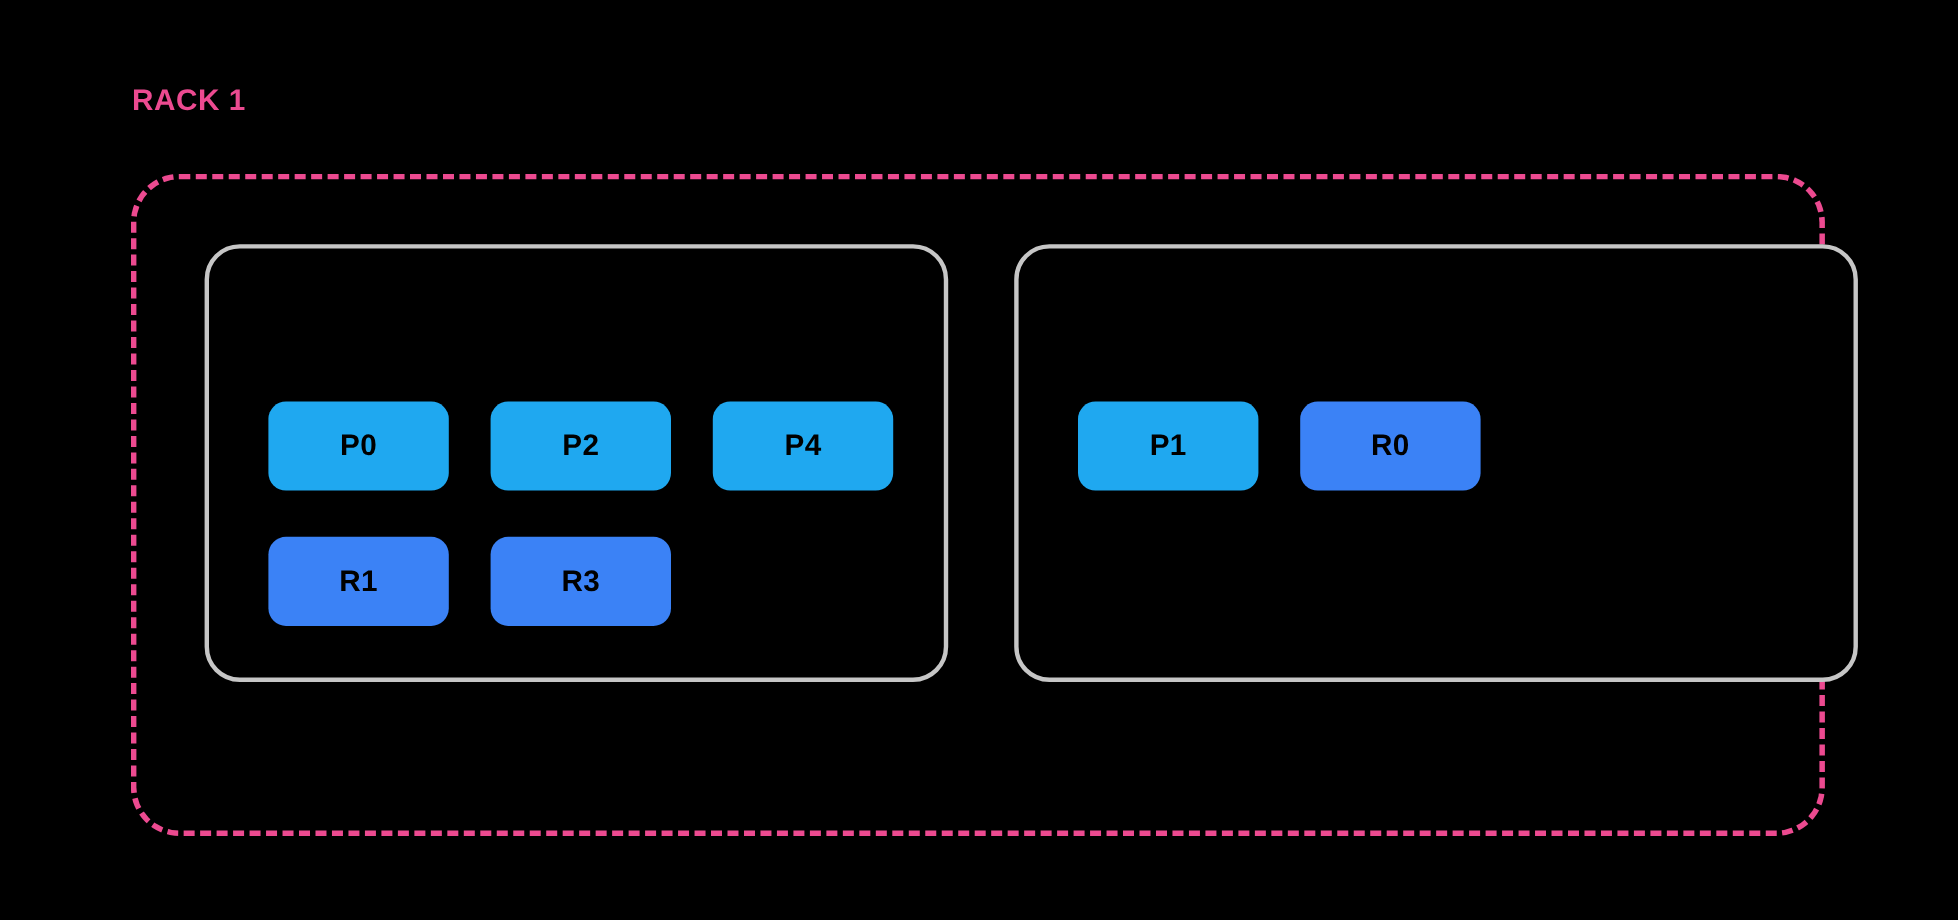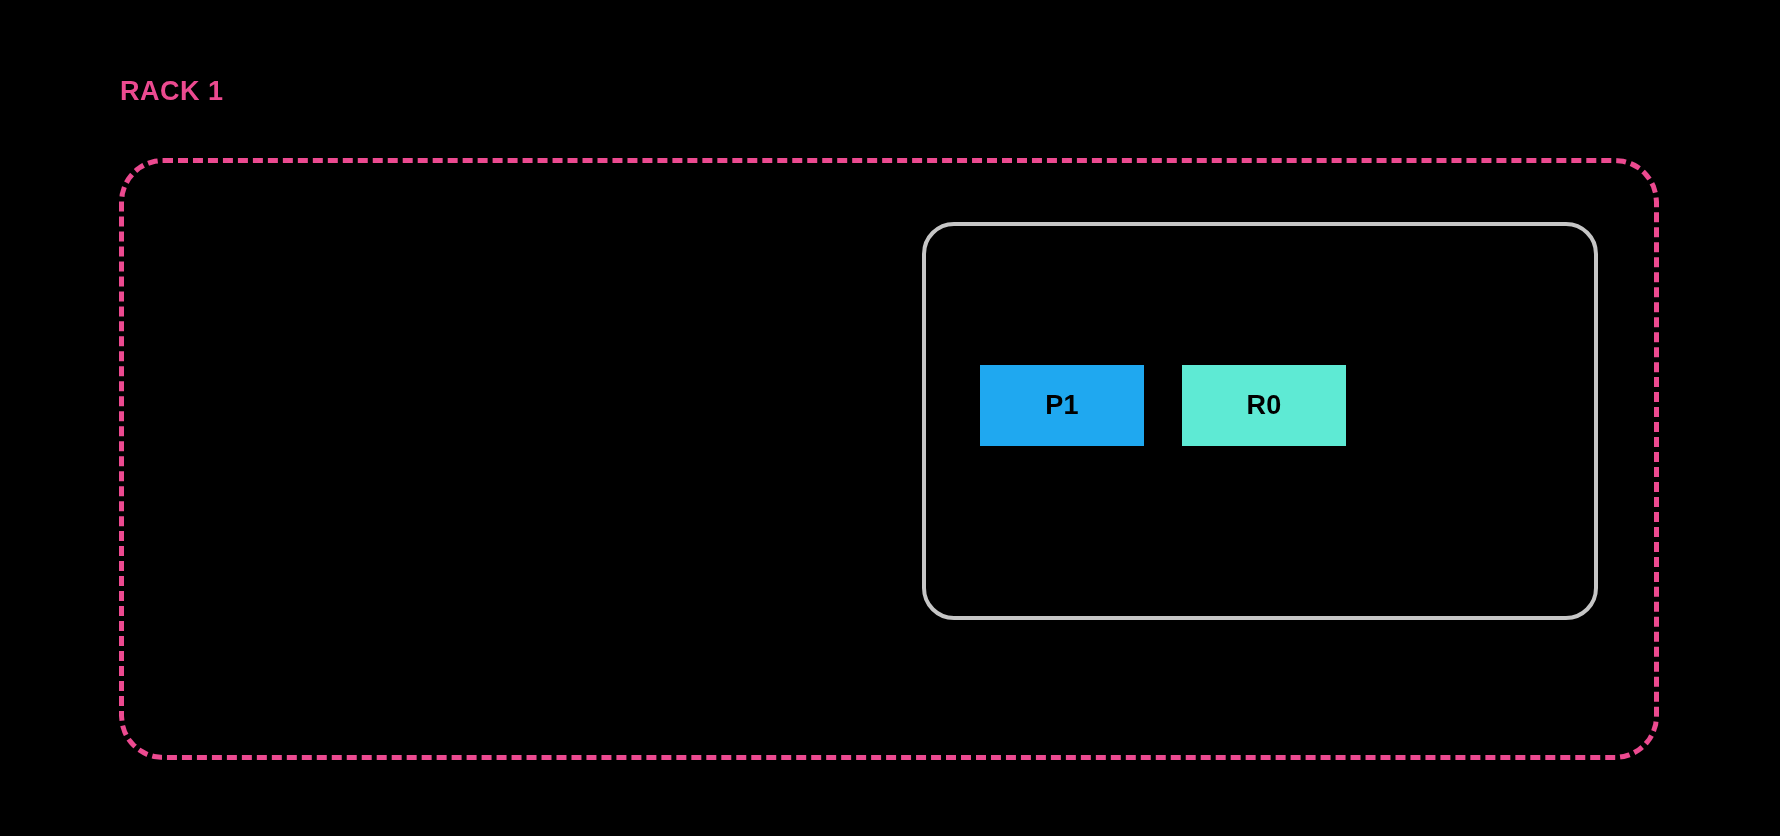--- a/index.html
+++ b/index.html
@@ -1,15 +1,15 @@
 <!DOCTYPE html>
 <html><head>
 <meta charset="utf-8">
 <style>
-  * { box-sizing: border-box; margin: 0; padding: 0; }
+  * { box-sizing: border-box; margin: 0; padding: 0; border-radius: 16px; }
 
   html, body {
     width: 1780px;
     height: 836px;
     background: #000000;
     overflow: hidden;
   }
 
   body {
     font-family: "Liberation Sans", "DejaVu Sans", sans-serif;
@@ -54,21 +54,21 @@
   .server-box {
     position: absolute;
     top: 222px;
     height: 398px;
     border: 4px solid #C6C6C6;
     border-radius: 32px;
     background: #000000;
   }
 
   #server-box-1 { left: 186px;  width: 676px; }
-  #server-box-2 { left: 922px;  width: 676px; }
+  #server-box-2 { left: 922px;  width: 767px; }
 
   
   .unit-grid {
     position: absolute;
     left: 54px;
     top: 139px;
     width: 568px;
   }
 
   .unit-row {
@@ -89,39 +89,53 @@
     justify-content: center;
     font-size: 27px;
     font-weight: bold;
     color: #000000;
     letter-spacing: 0.3px;
     line-height: 1;
     flex: 0 0 auto;
   }
 
   .unit-chip.primary  { background: #1FA8F0; }
-  .unit-chip.replica  { background: #5eead4; }
+  .unit-chip.replica  { background: #3b82f6; }
 
   
   .unit-spacer {
     width: 164px;
     height: 81px;
     flex: 0 0 auto;
     visibility: hidden;
   }
 </style>
 </head>
 <body>
 
 <div id="diagram-root">
 
   <div class="rack-label">RACK 1</div>
 
   <div class="rack-boundary"></div>
 
+  <div class="server-box" id="server-box-1">
+    <div class="unit-grid" id="unit-grid-1">
+        <div class="unit-row">
+          <div class="unit-chip primary">P0</div>
+          <div class="unit-chip primary">P2</div>
+          <div class="unit-chip primary">P4</div>
+        </div>
+        <div class="unit-row">
+          <div class="unit-chip replica">R1</div>
+          <div class="unit-chip replica">R3</div>
+          <div class="unit-spacer"></div>
+        </div>
+      </div>
+  </div>
 
   <div class="server-box" id="server-box-2">
     <div class="unit-grid" id="unit-grid-2">
         <div class="unit-row">
           <div class="unit-chip primary">P1</div>
           <div class="unit-chip replica">R0</div>
         </div>
         <div class="unit-row">
           <div class="unit-spacer"></div>
         </div>

